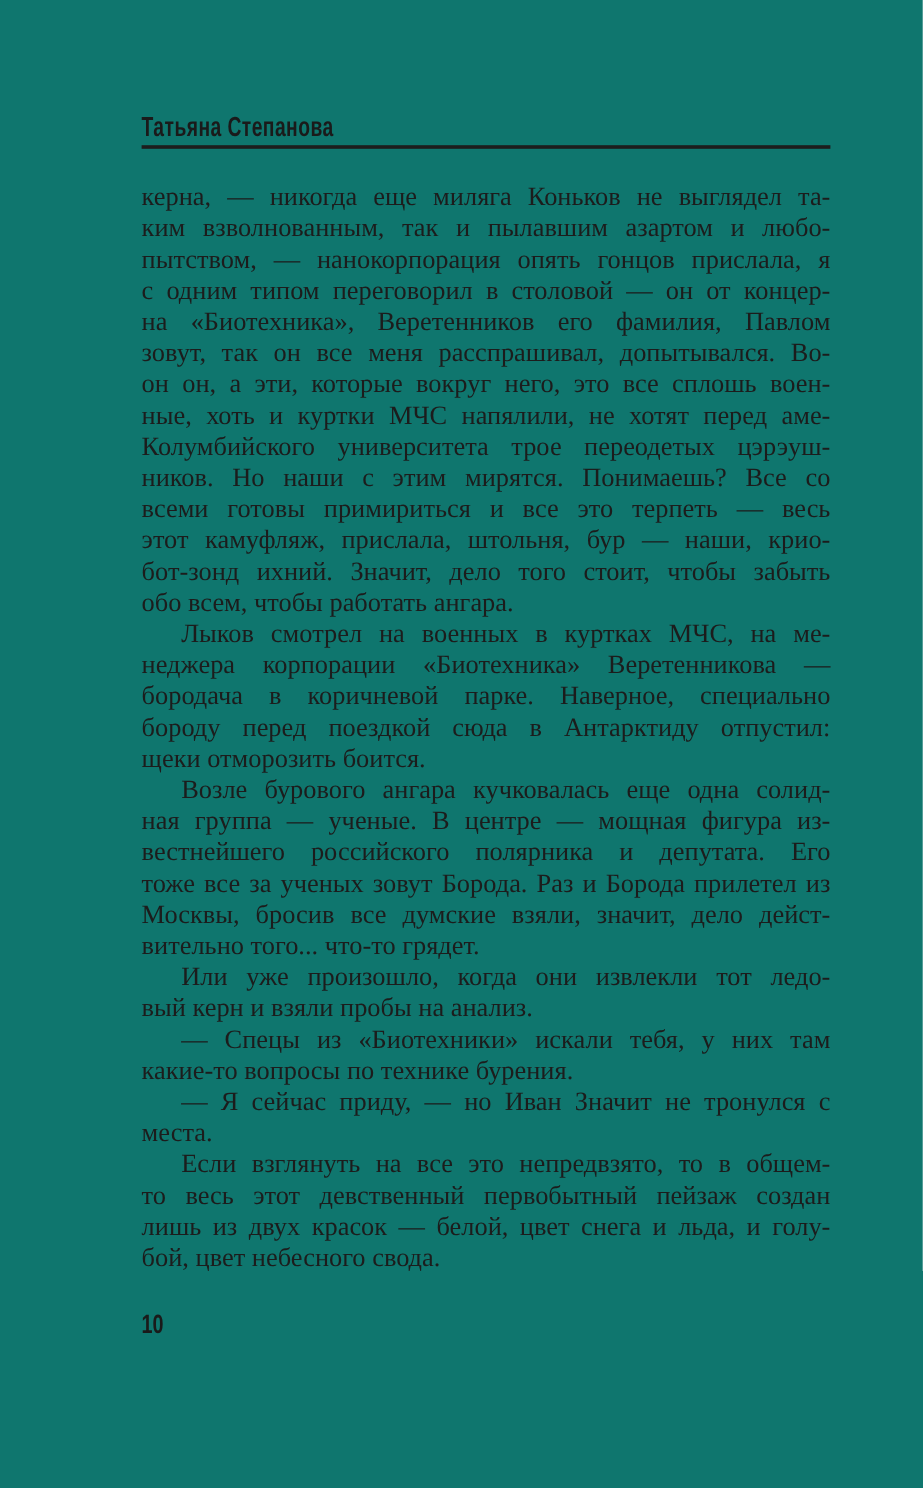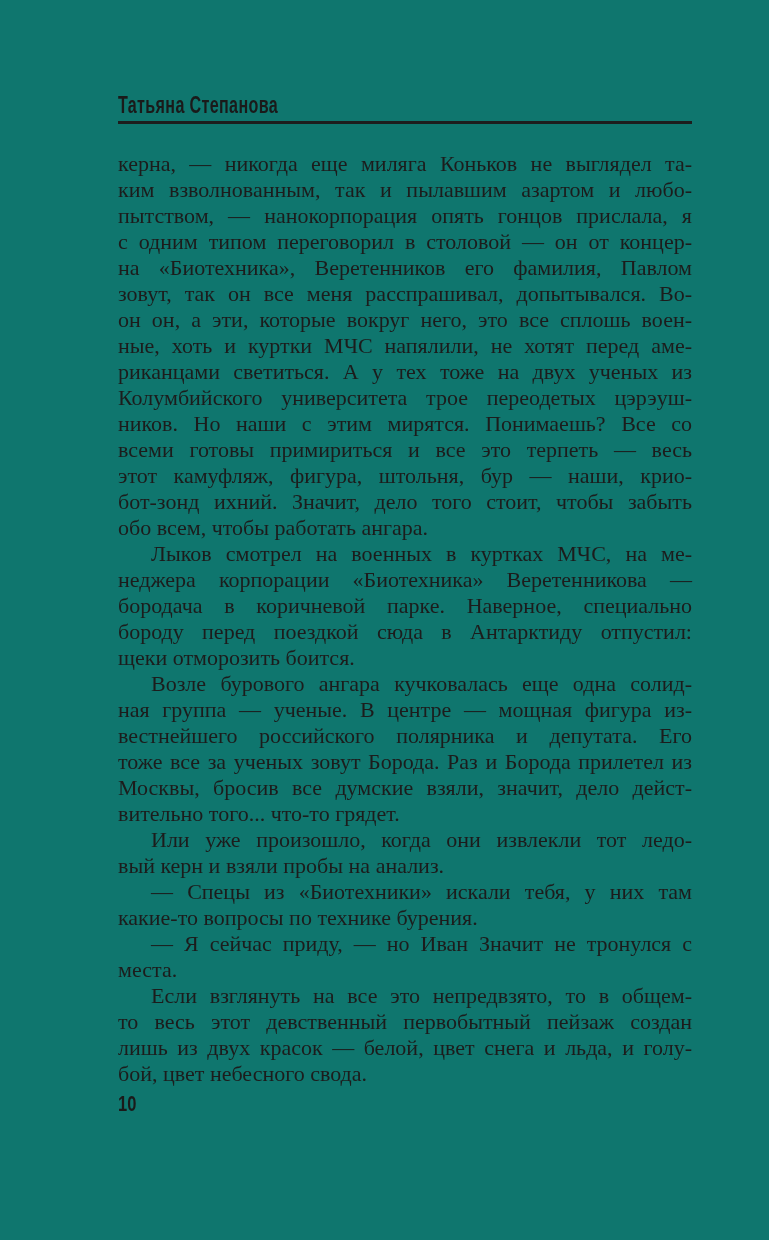--- a/index.html
+++ b/index.html
@@ -83,25 +83,24 @@
 
   <div class="body-text">
       <div class="line">керна, — никогда еще миляга Коньков не выглядел та-</div>
       <div class="line">ким взволнованным, так и пылавшим азартом и любо-</div>
       <div class="line">пытством, — нанокорпорация опять гонцов прислала, я</div>
       <div class="line">с одним типом переговорил в столовой — он от концер-</div>
       <div class="line">на «Биотехника», Веретенников его фамилия, Павлом</div>
       <div class="line">зовут, так он все меня расспрашивал, допытывался. Во-</div>
       <div class="line">он он, а эти, которые вокруг него, это все сплошь воен-</div>
       <div class="line">ные, хоть и куртки МЧС напялили, не хотят перед аме-</div>
-      <div class="line">риканцами светиться. А у тех тоже на двух ученых из</div>
       <div class="line">Колумбийского университета трое переодетых цэрэуш-</div>
       <div class="line">ников. Но наши с этим мирятся. Понимаешь? Все со</div>
       <div class="line">всеми готовы примириться и все это терпеть — весь</div>
-      <div class="line">этот камуфляж, фигура, штольня, бур — наши, крио-</div>
+      <div class="line">этот камуфляж, прислала, штольня, бур — наши, крио-</div>
       <div class="line">бот-зонд ихний. Значит, дело того стоит, чтобы забыть</div>
       <div class="line last">обо всем, чтобы работать ангара.</div>
       <div class="line indent">Лыков смотрел на военных в куртках МЧС, на ме-</div>
       <div class="line">неджера корпорации «Биотехника» Веретенникова —</div>
       <div class="line">бородача в коричневой парке. Наверное, специально</div>
       <div class="line">бороду перед поездкой сюда в Антарктиду отпустил:</div>
       <div class="line last">щеки отморозить боится.</div>
       <div class="line indent">Возле бурового ангара кучковалась еще одна солид-</div>
       <div class="line">ная группа — ученые. В центре — мощная фигура из-</div>
       <div class="line">вестнейшего российского полярника и депутата. Его</div>

